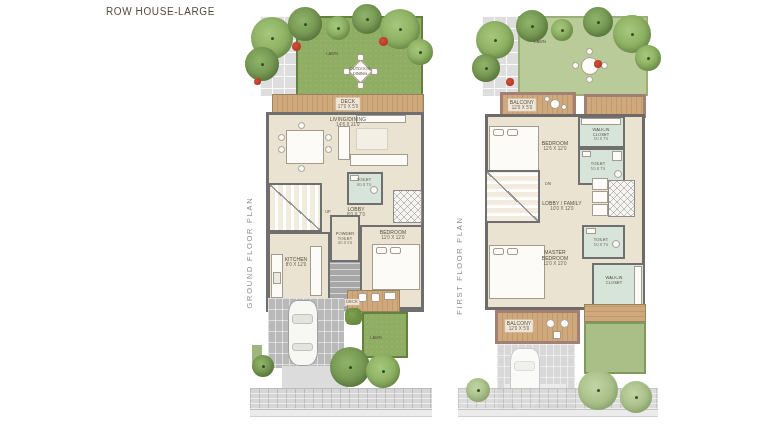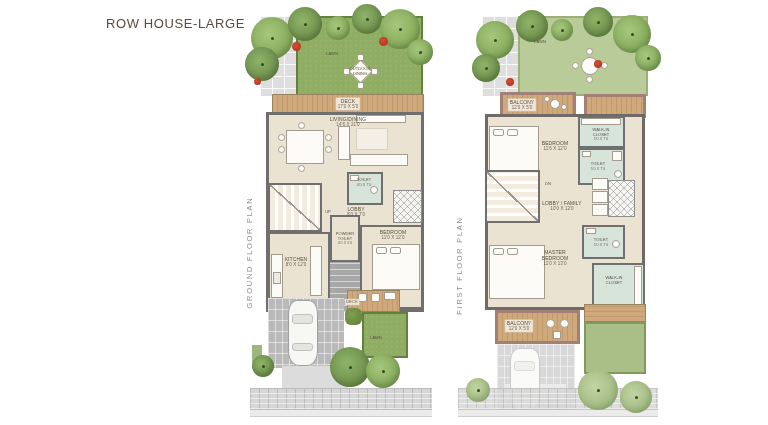--- a/index.html
+++ b/index.html
@@ -1,21 +1,21 @@
 <!DOCTYPE html>
 <html><head>
 <meta charset="utf-8">
 <style>
   *{margin:0;padding:0;box-sizing:border-box}
   html,body{background:#fff}
   #canvas{position:relative;width:768px;height:425px;background:#ffffff;overflow:hidden;
           font-family:"Liberation Sans",sans-serif}
   .abs{position:absolute}
   
-  #title{position:absolute;left:106px;top:16px;font-size:13px;letter-spacing:.6px;color:#564c41}
+  #title{position:absolute;left:106px;top:6px;font-size:10px;letter-spacing:.6px;color:#564c41}
   .vlab{position:absolute;width:130px;text-align:center;font-size:7.5px;letter-spacing:1.7px;
         color:#8f8f8f;transform:rotate(-90deg);transform-origin:center;white-space:nowrap}
   
   .plan{position:absolute;width:178px;height:402px}
   
   .lawn{background-color:#8fae63;border:2px solid #64803f;
         background-image:radial-gradient(rgba(255,255,255,.07) 1px,transparent 1px);background-size:5px 5px}
   .lawnm{background-color:#b9cb98;border:2px solid #9ab077}
   .lawnt{background-color:#a9bf87;border:2px solid #7e9a5c}
   .path{background-color:#dedede;background-image:linear-gradient(rgba(255,255,255,.85) 1px,transparent 1px),

